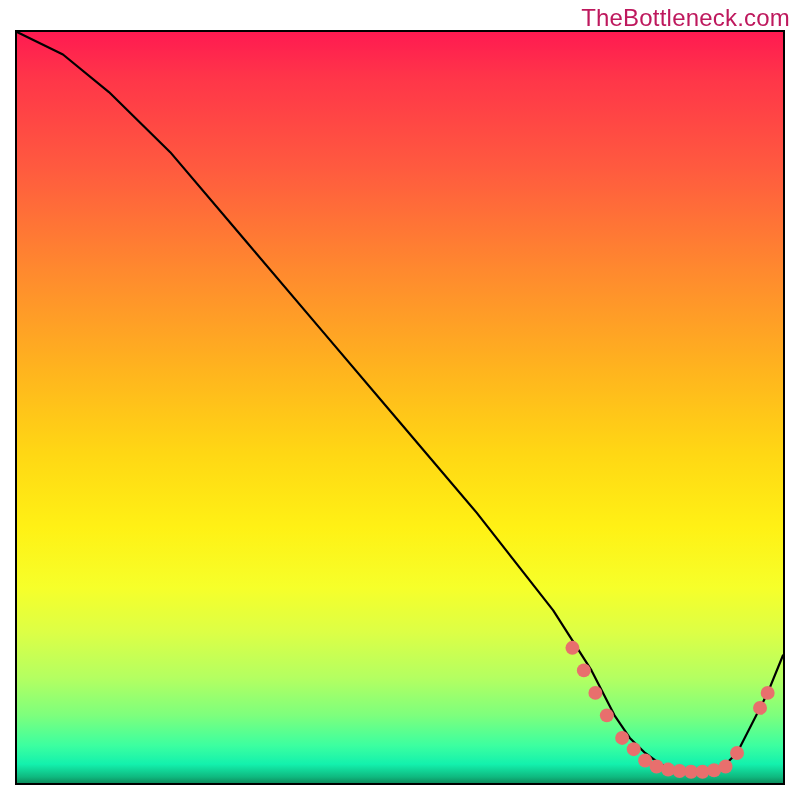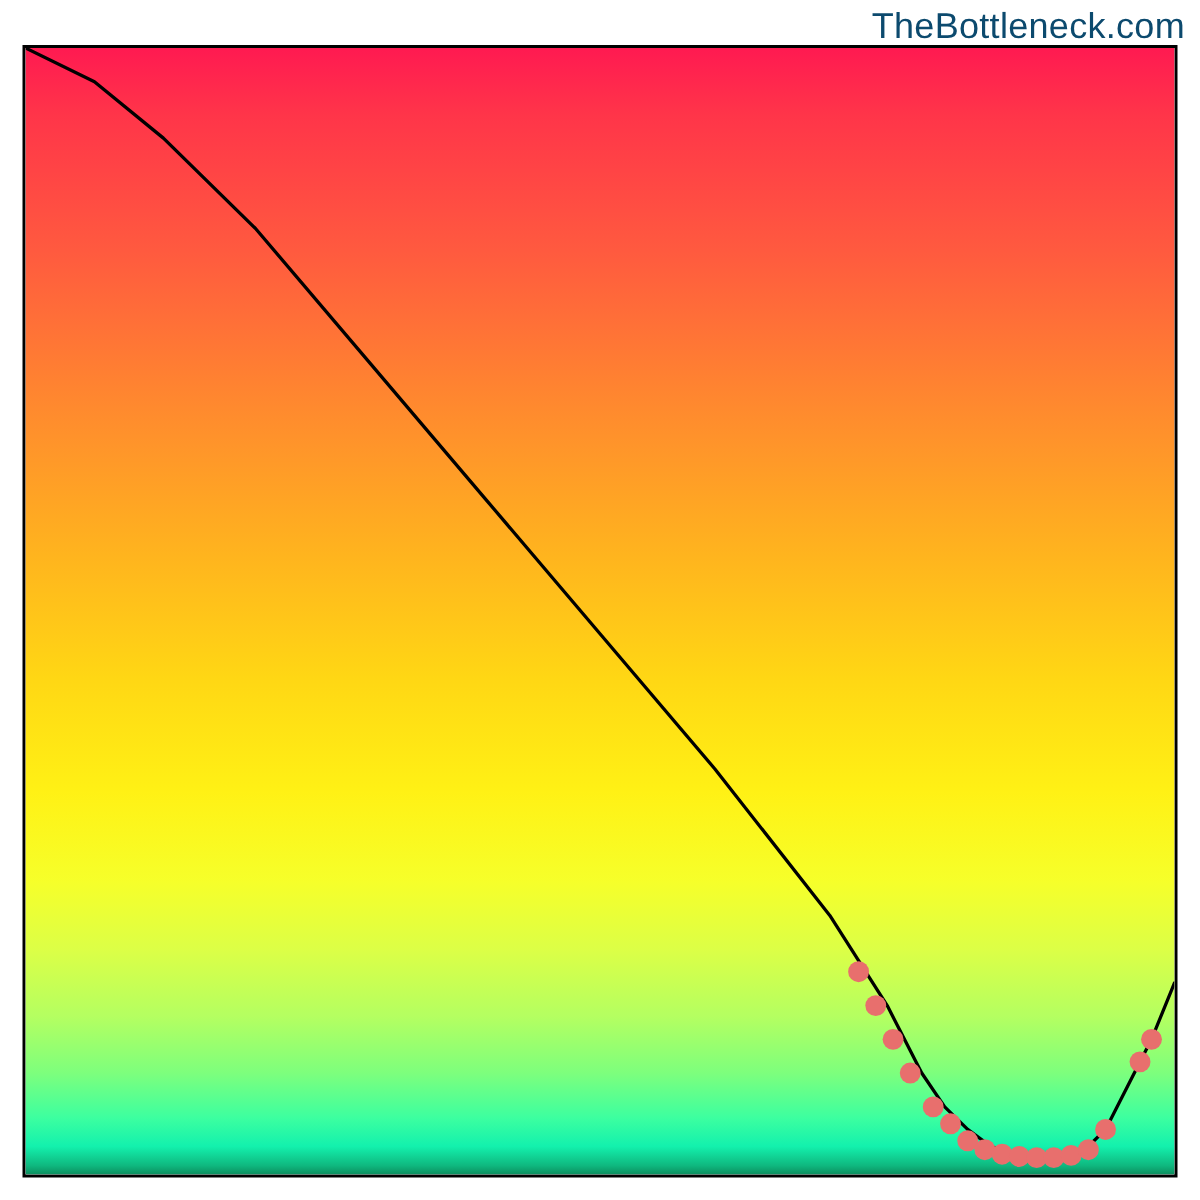--- a/index.html
+++ b/index.html
@@ -8,21 +8,21 @@
     position: relative;
     width: 800px;
     height: 800px;
   }
   .watermark {
     position: absolute;
     top: 4px;
     right: 10px;
     font-family: Arial, Helvetica, sans-serif;
     font-size: 24px;
-    color: #0c4a6e;
+    color: #be185d;
     letter-spacing: 0.2px;
     z-index: 5;
   }
   .plot-frame {
     position: absolute;
     left: 15px;
     top: 30px;
     width: 770px;
     height: 755px;
     border: 2px solid #000;

